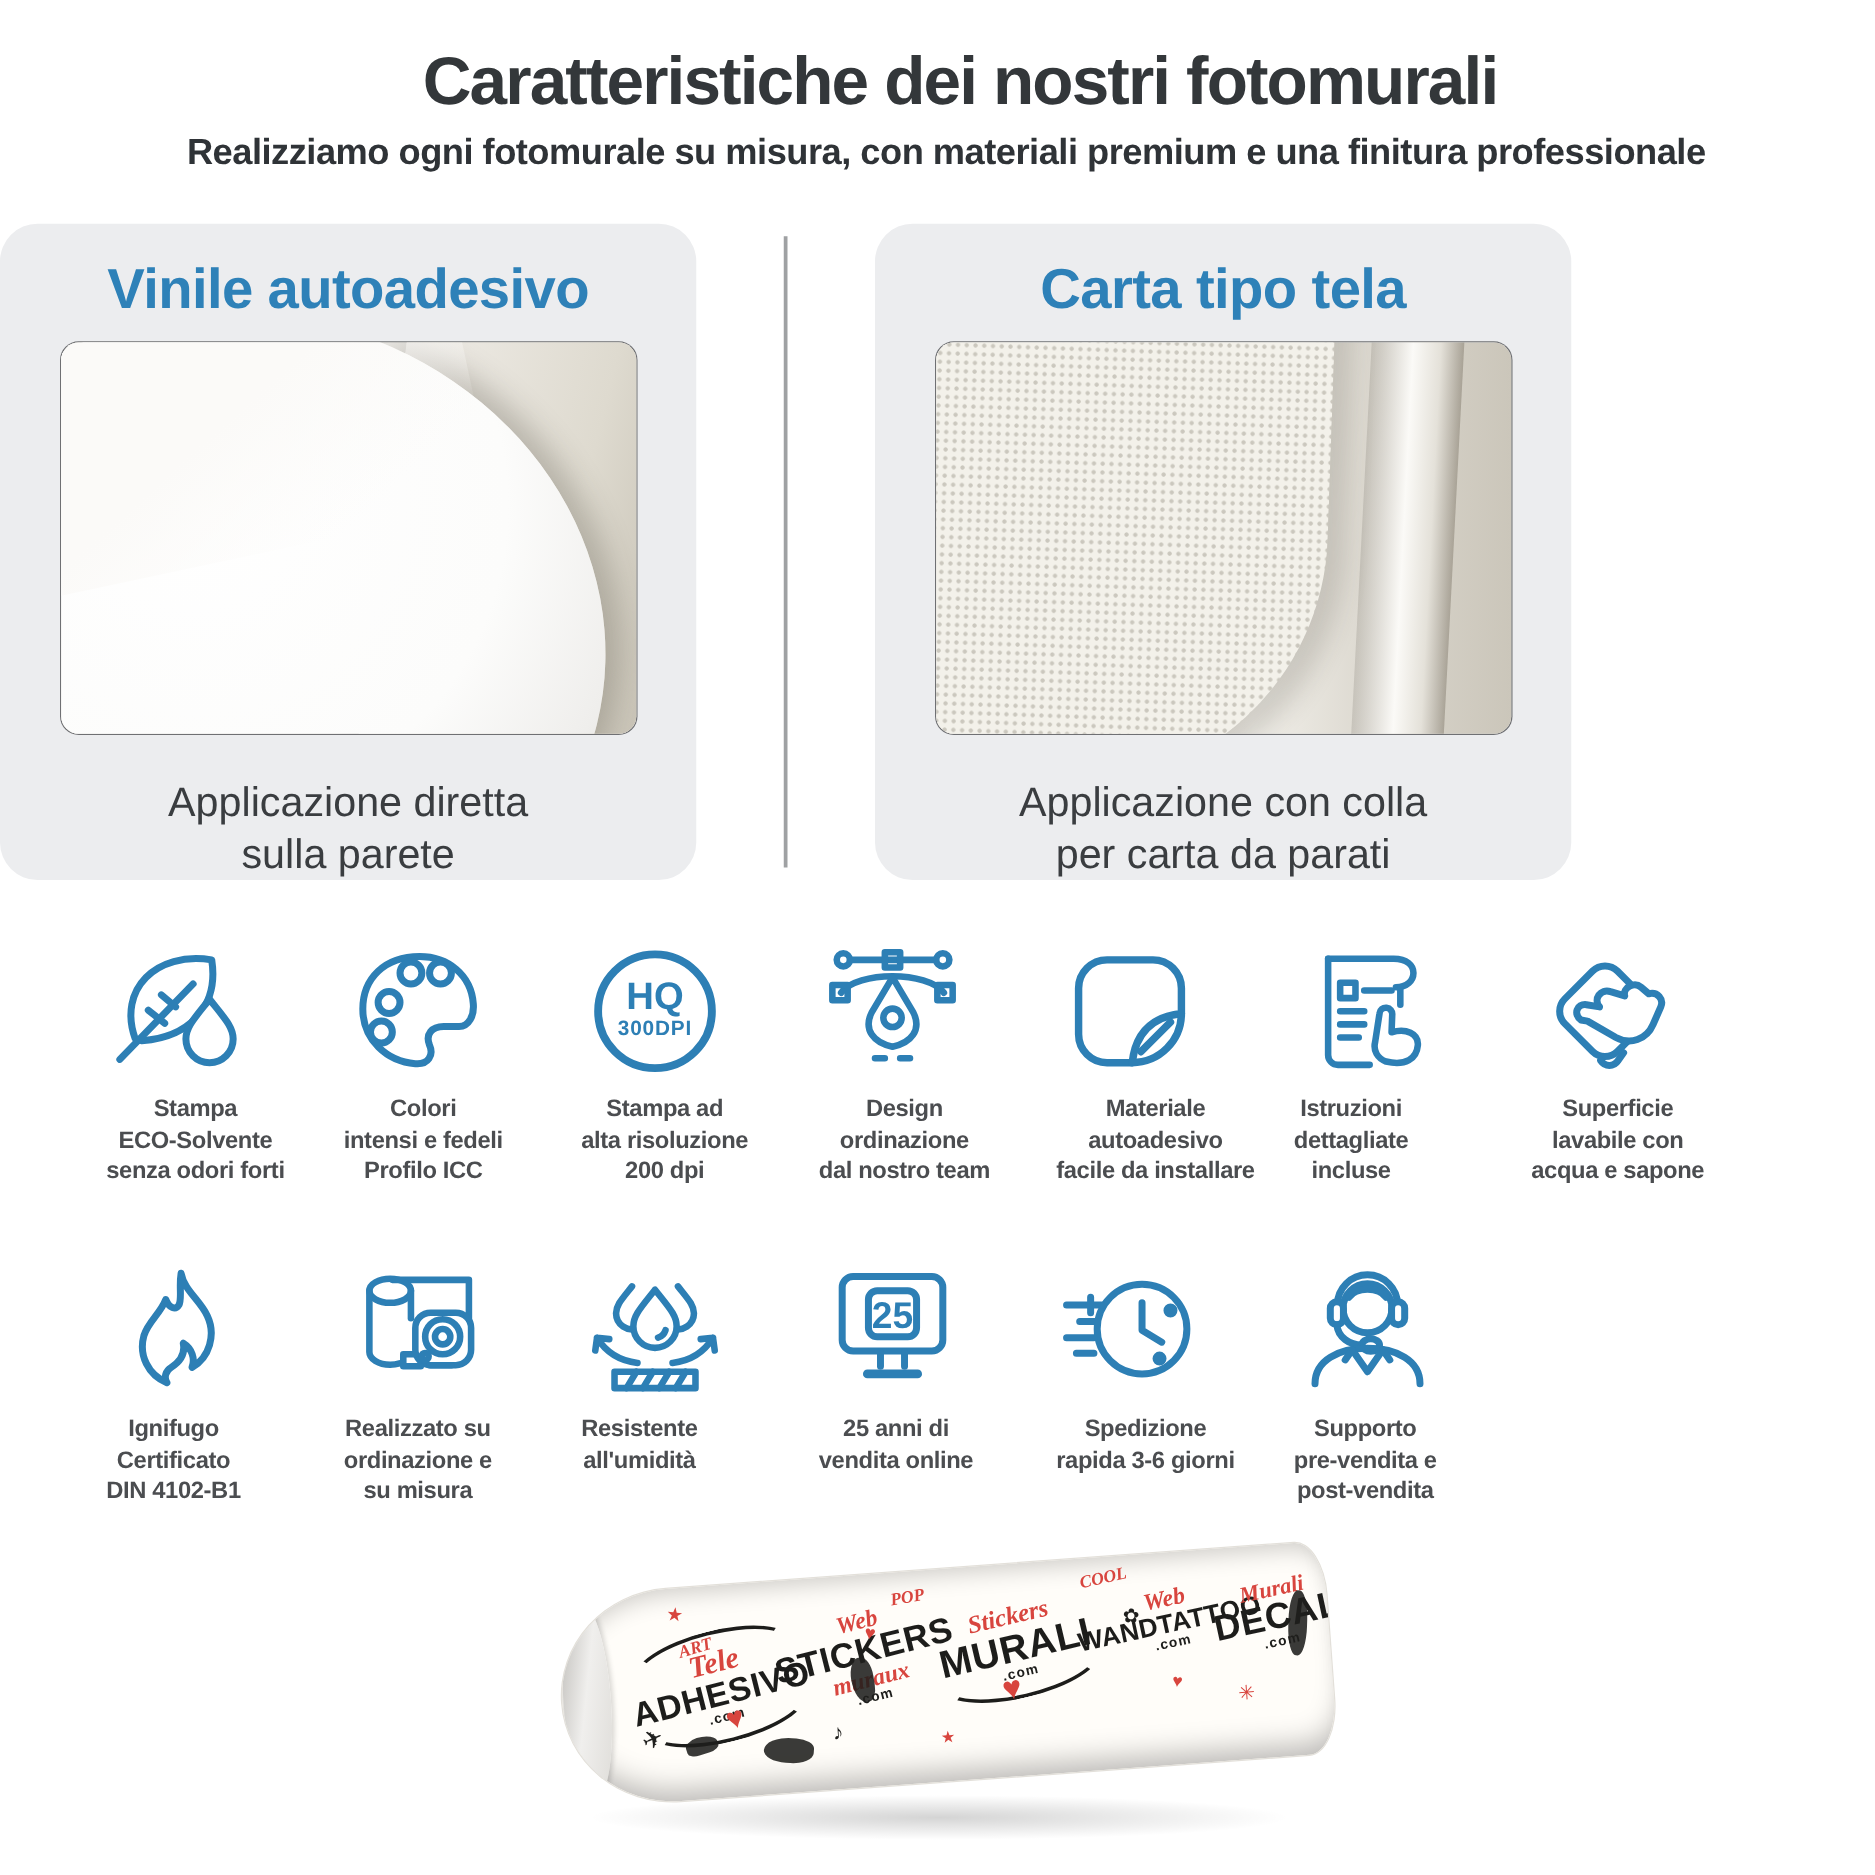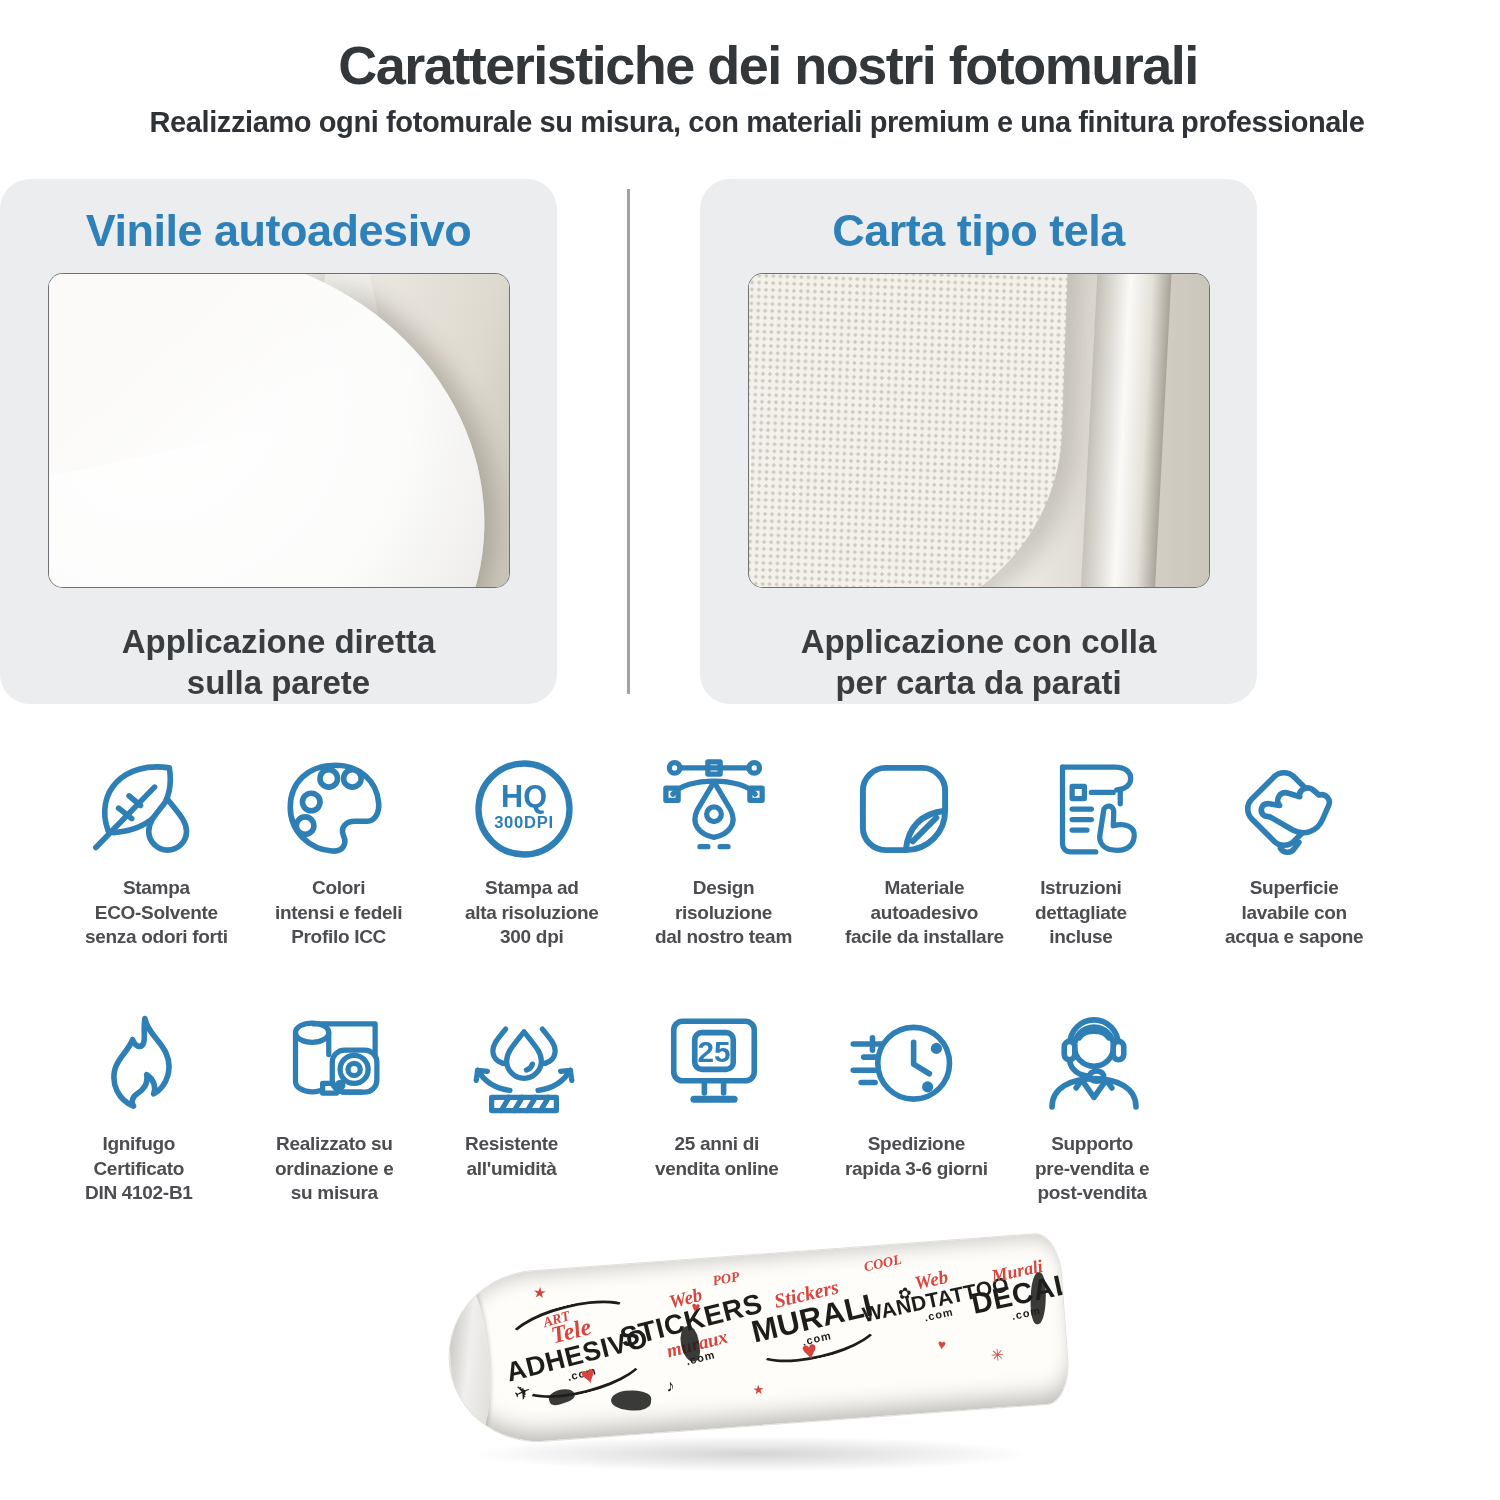--- a/index.html
+++ b/index.html
@@ -11,21 +11,21 @@
   .title { margin-top:34px; font-size:54px; font-weight:800; letter-spacing:-1.5px; color:#33373a;padding-left:36px; }
   .subtitle { margin-top:10px; font-size:29px; font-weight:700; letter-spacing:-0.4px; color:#2f3337;padding-left:14px; }
 
   
   .cards { display:flex; justify-content:flex-start; align-items:stretch; margin-top:40px; }
   .card { width:557px; height:525px; background:#ecedef; border-radius:30px;
           display:flex; flex-direction:column; align-items:center; }
   .card-h { margin-top:26px; font-size:45px; font-weight:800; letter-spacing:-0.5px; color:#2e81b8; }
   .photo { width:460px; height:330px; margin-top:17px; border-radius:14px; position:relative;
            overflow:hidden; box-shadow:0 0 0 1px #6f7073; }
-  .caption { margin-top:34px; font-size:33px; font-weight:700; line-height:1.26; color:#3a3d40;
+  .caption { margin-top:34px; font-size:33px; font-weight:400; line-height:1.26; color:#3a3d40;
              text-align:center; white-space:pre-line; }
   .vdivider { align-self:center; width:3px; height:505px; background:#9fa1a3; margin:0 70px; }
 
   
   .photo-vinyl { background:linear-gradient(105deg,#e8e6e1 0%,#d7d3cb 40%,#cdc8bd 62%,#e2ded7 100%); }
   .pv-sheet { position:absolute; right:-14%; top:-12%; width:58%; height:130%;
               background:linear-gradient(97deg,#f0ede8 0%,#dedacf 55%,#bdb7a9 100%);
               transform:rotate(7deg); box-shadow:-10px 0 16px rgba(0,0,0,.10); }
   .pv-curl { position:absolute; left:-30%; bottom:-58%; width:125%; height:165%; border-radius:50%;
              background:radial-gradient(ellipse at 38% 32%,#ffffff 0%,#fcfcfb 50%,#efeeec 72%,#dddbd6 88%,#cfccc5 100%);
@@ -165,42 +165,42 @@
       <svg class="ic" viewBox="0 0 64 64">
           <g fill="none" stroke="#2d7fb5" stroke-width="3.6">
         <circle cx="32" cy="32" r="26"></circle>
           </g>
         <text x="32" y="31" text-anchor="middle" font-size="17.5" font-weight="bold" fill="#2d7fb5">HQ</text>
         <text x="32" y="43" text-anchor="middle" font-size="9.5" font-weight="bold" letter-spacing="0.4" fill="#2d7fb5">300DPI</text>
       </svg>
     </div>
     <div class="flabel">Stampa ad
 alta risoluzione
-300 dpi</div>
+200 dpi</div>
   </div>
 
   <div class="feature">
     <div class="ficon">
       <svg class="ic" viewBox="0 0 64 64">
           <g fill="none" stroke="#2d7fb5" stroke-width="3" stroke-linecap="round" stroke-linejoin="round">
         <path d="M13 8.5 H51"></path>
             <circle cx="9.5" cy="8.5" r="3"></circle>
             <circle cx="55" cy="8.5" r="3"></circle>
         <rect x="28.5" y="5" width="7" height="7"></rect>
         <path d="M8.5 23.5 C16 13.5 48 13.5 55.5 23.5"></path>
         <rect x="4.5" y="20" width="7" height="7"></rect>
             <rect x="52.5" y="20" width="7" height="7"></rect>
         <path d="M32 16.5 L41.5 32.5 C45.5 40.5 40.5 46.5 32 48.2 C23.5 46.5 18.5 40.5 22.5 32.5 Z"></path>
         <circle cx="32" cy="35" r="4.2"></circle>
             <path d="M24 53.5 h4.5 M35.5 53.5 h4.5"></path>
       </g>
         </svg>
     </div>
     <div class="flabel">Design
-risoluzione
+ordinazione
 dal nostro team</div>
   </div>
 
   <div class="feature">
     <div class="ficon">
       <svg class="ic" viewBox="0 0 64 64">
           <g fill="none" stroke="#2d7fb5" stroke-width="3.4" stroke-linecap="round" stroke-linejoin="round">
         <path d="M8.5 21.5 A13 13 0 0 1 21.5 8.5 H42.5 A13 13 0 0 1 55.5 21.5 V33 C42 34.5 34.5 42 33 55.5 H21.5 A13 13 0 0 1 8.5 42.5 Z"></path>
         <path d="M33 55.5 A22.5 22.5 0 0 0 55.5 33"></path>
             <path d="M37 50.5 L50.5 37"></path>

